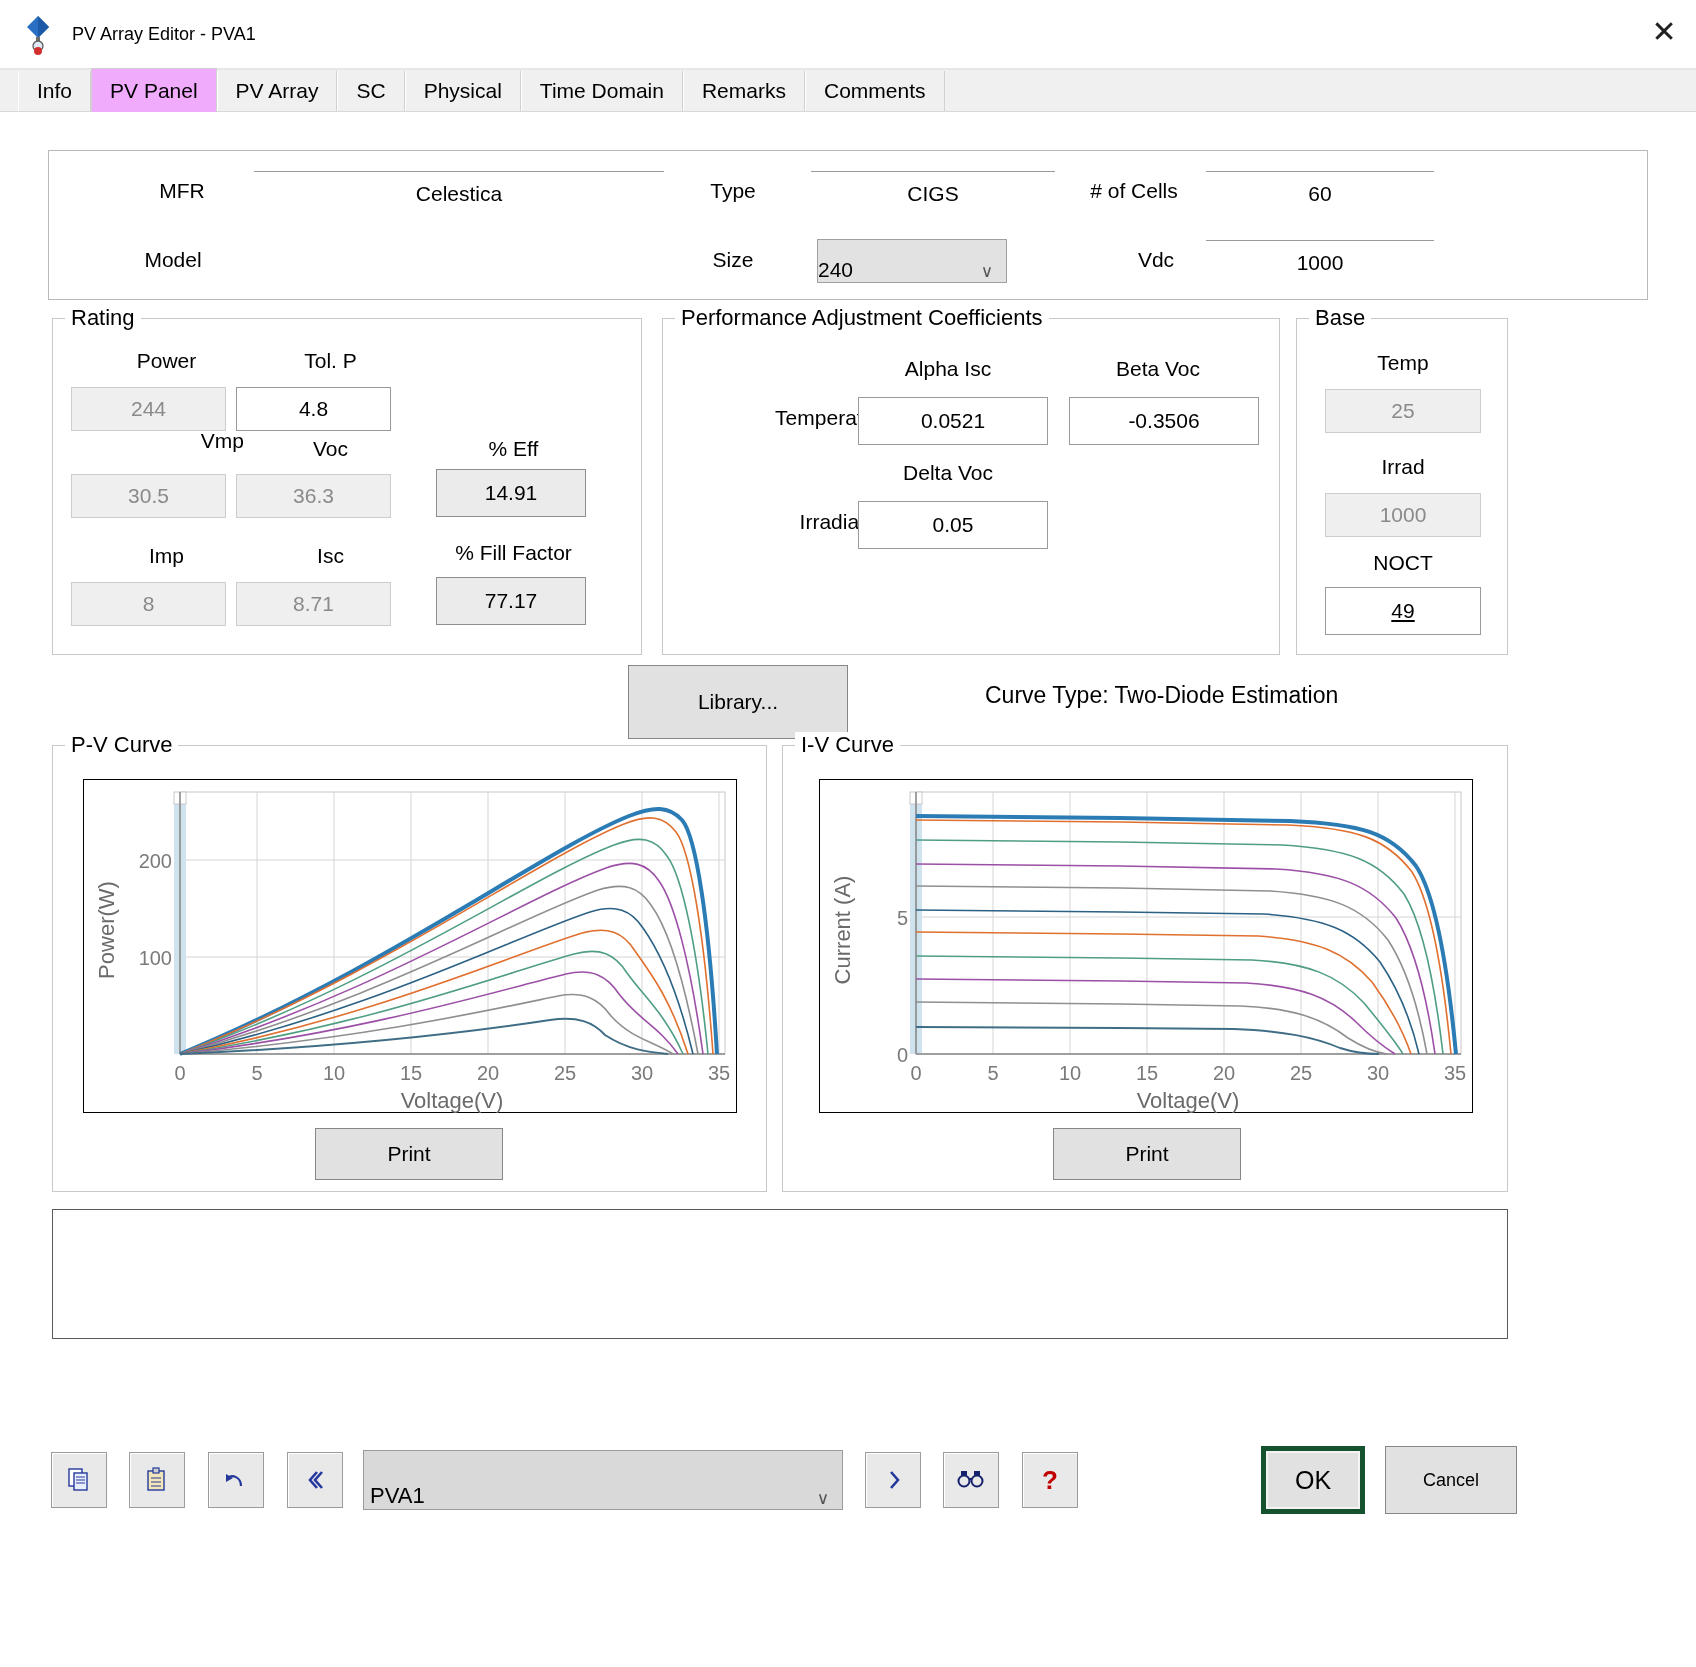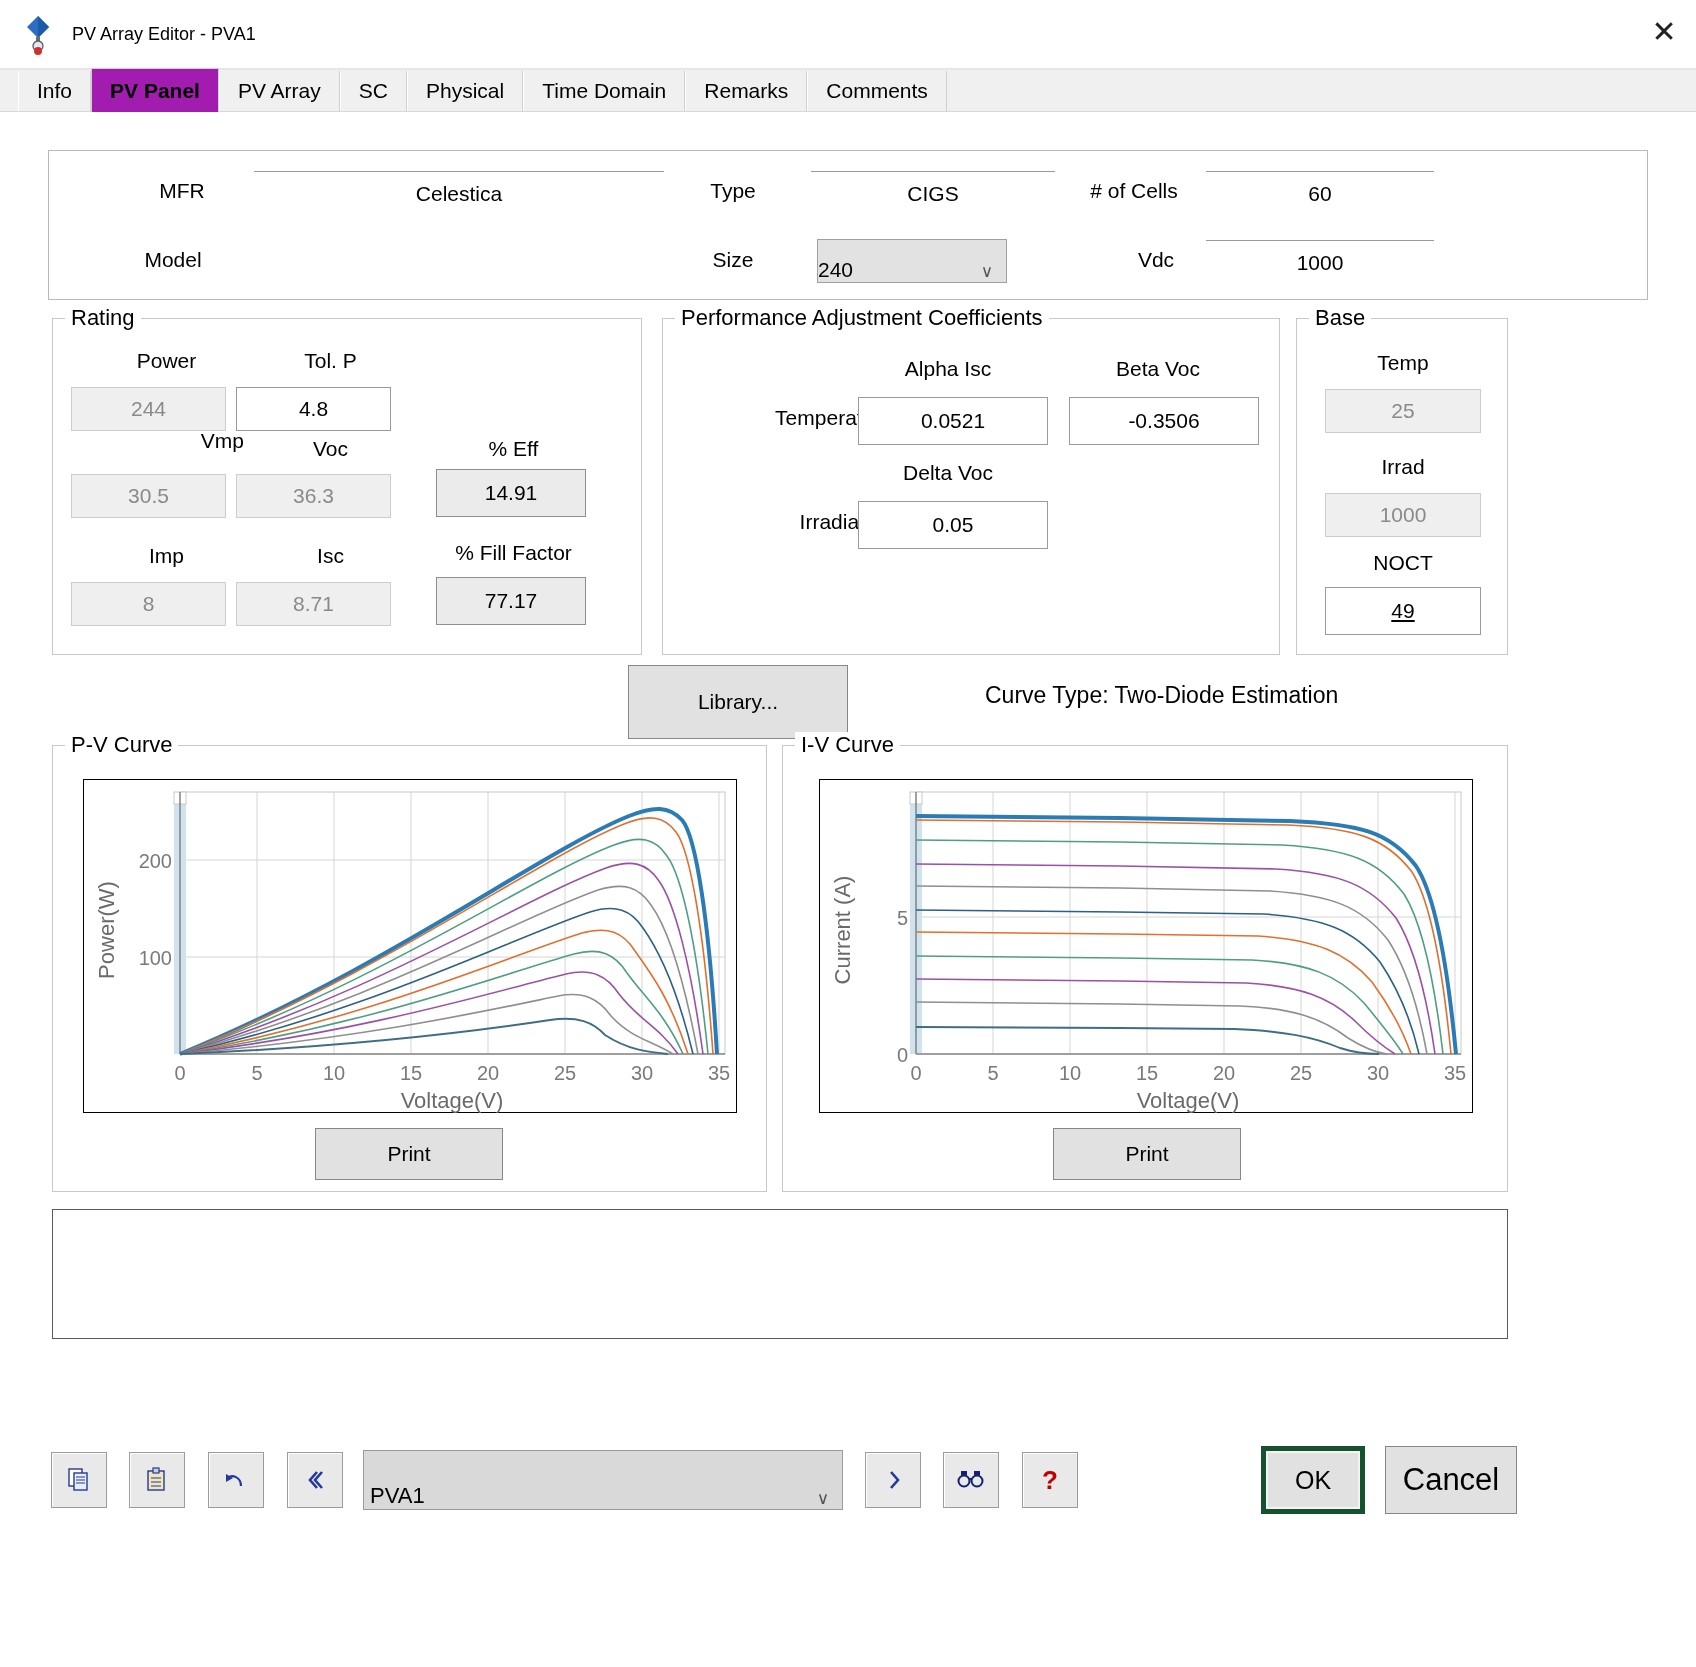--- a/index.html
+++ b/index.html
@@ -50,27 +50,27 @@
     display:flex;align-items:center;
     font-size:21px;
     background:#f0f0f0;
     border-left:1px solid #ffffff;
     border-right:1px solid #d0d0d0;
     color:#000;
     cursor:default;
     box-sizing:border-box;
   }
   .tab.active{
-    background:#a21caf;
+    background:#f0abfc;
     border-left:1px solid #d0d0d0;
     border-right:1px solid #d0d0d0;
     border-top:1px solid #d0d0d0;
     height:44px;
     margin-bottom:-1px;
-    position:relative;z-index:3;font-weight:bold;
+    position:relative;z-index:3;
   }
 
   
   .content{
     position:absolute;
     left:0;top:112px;right:0;bottom:0;
     background:#ffffff;
   }
 
   
@@ -439,16 +439,16 @@
         <rect x="17" y="2" width="6" height="4" fill="#16216e"></rect>
         <line x1="12" y1="10" x2="15" y2="10" stroke="#16216e" stroke-width="2"></line>
       </svg>
     </div>
 
     <div class="tool-btn abs" style="left:974px;top:12px;">
       <span style="color:#c00000;font-size:26px;font-weight:bold;">?</span>
     </div>
 
     <div class="btn btn-default abs" style="left:1213px;top:6px;width:104px;height:68px;font-size:25px;">OK</div>
-    <div class="btn abs" style="left:1337px;top:6px;width:132px;height:68px;font-size:31px;">Cancel</div>
+    <div class="btn abs" style="left:1337px;top:6px;width:132px;height:68px;font-size:18px;">Cancel</div>
   </div>
 
 </div>
 
 </body></html>

